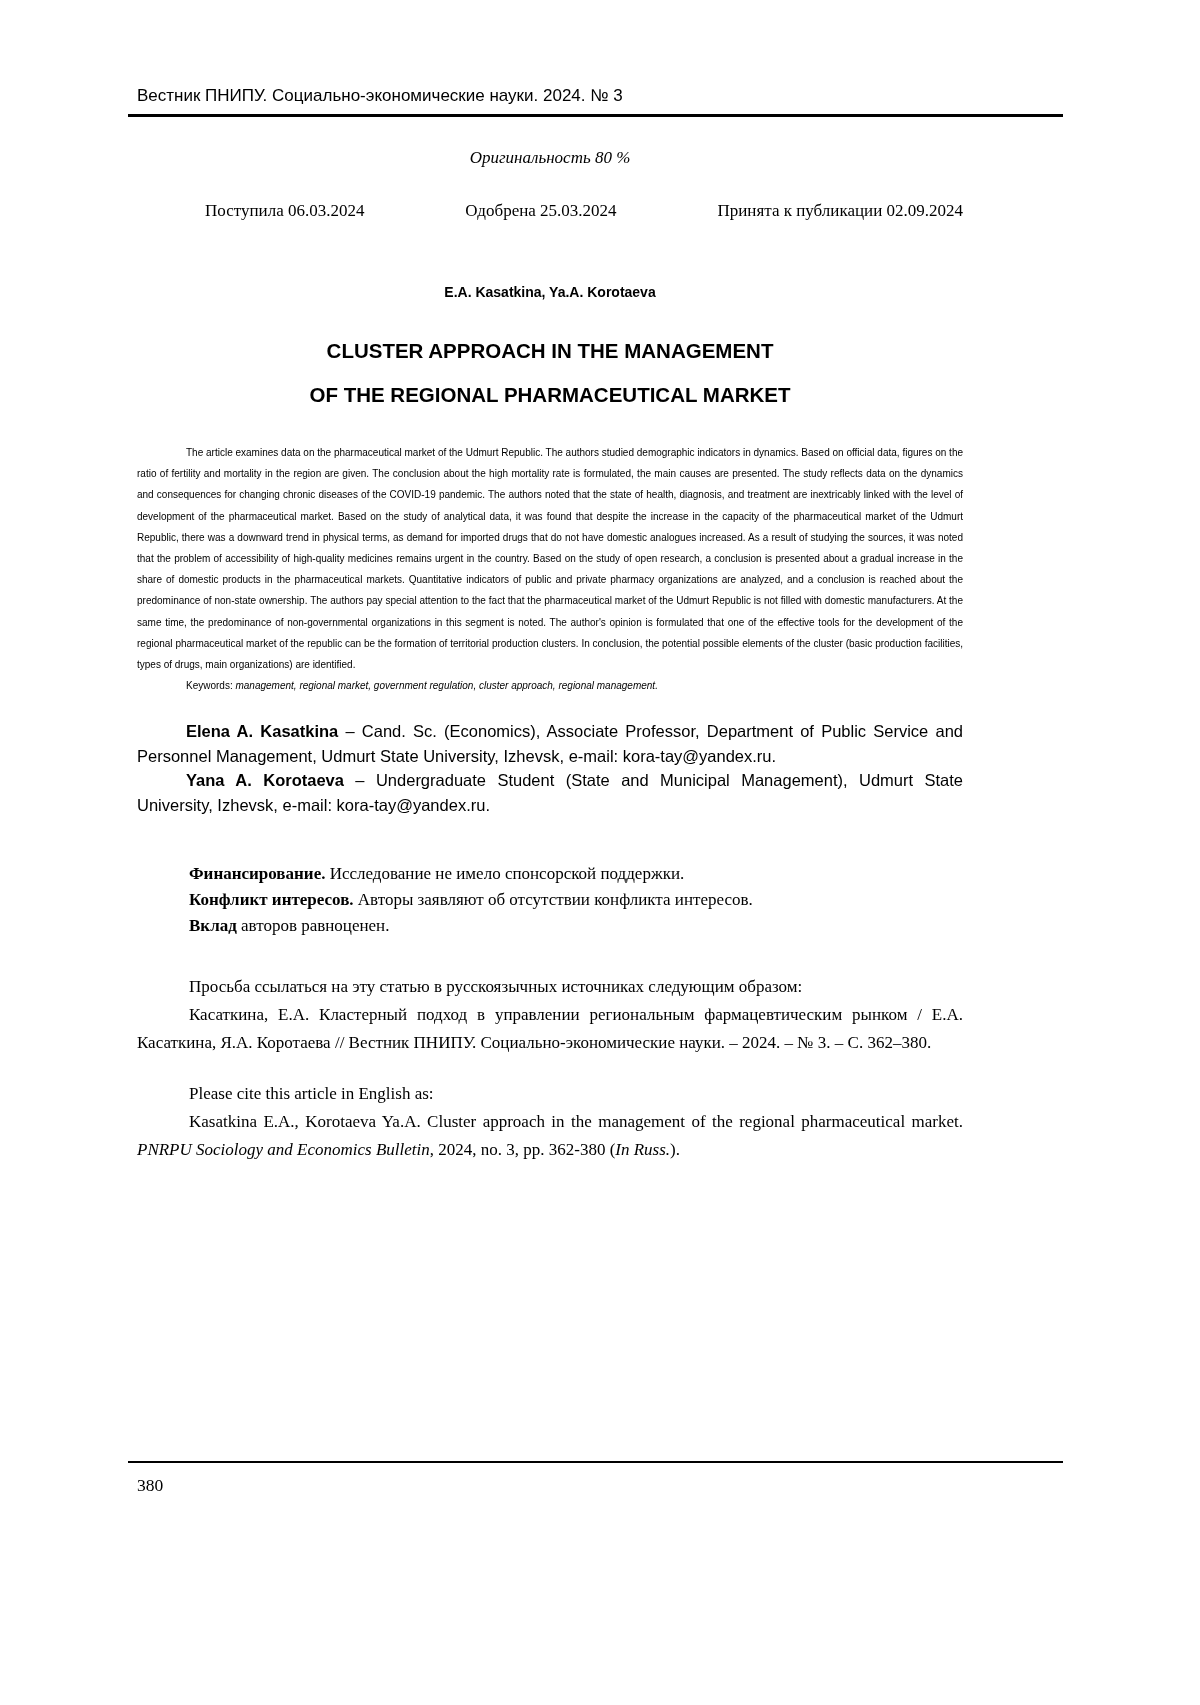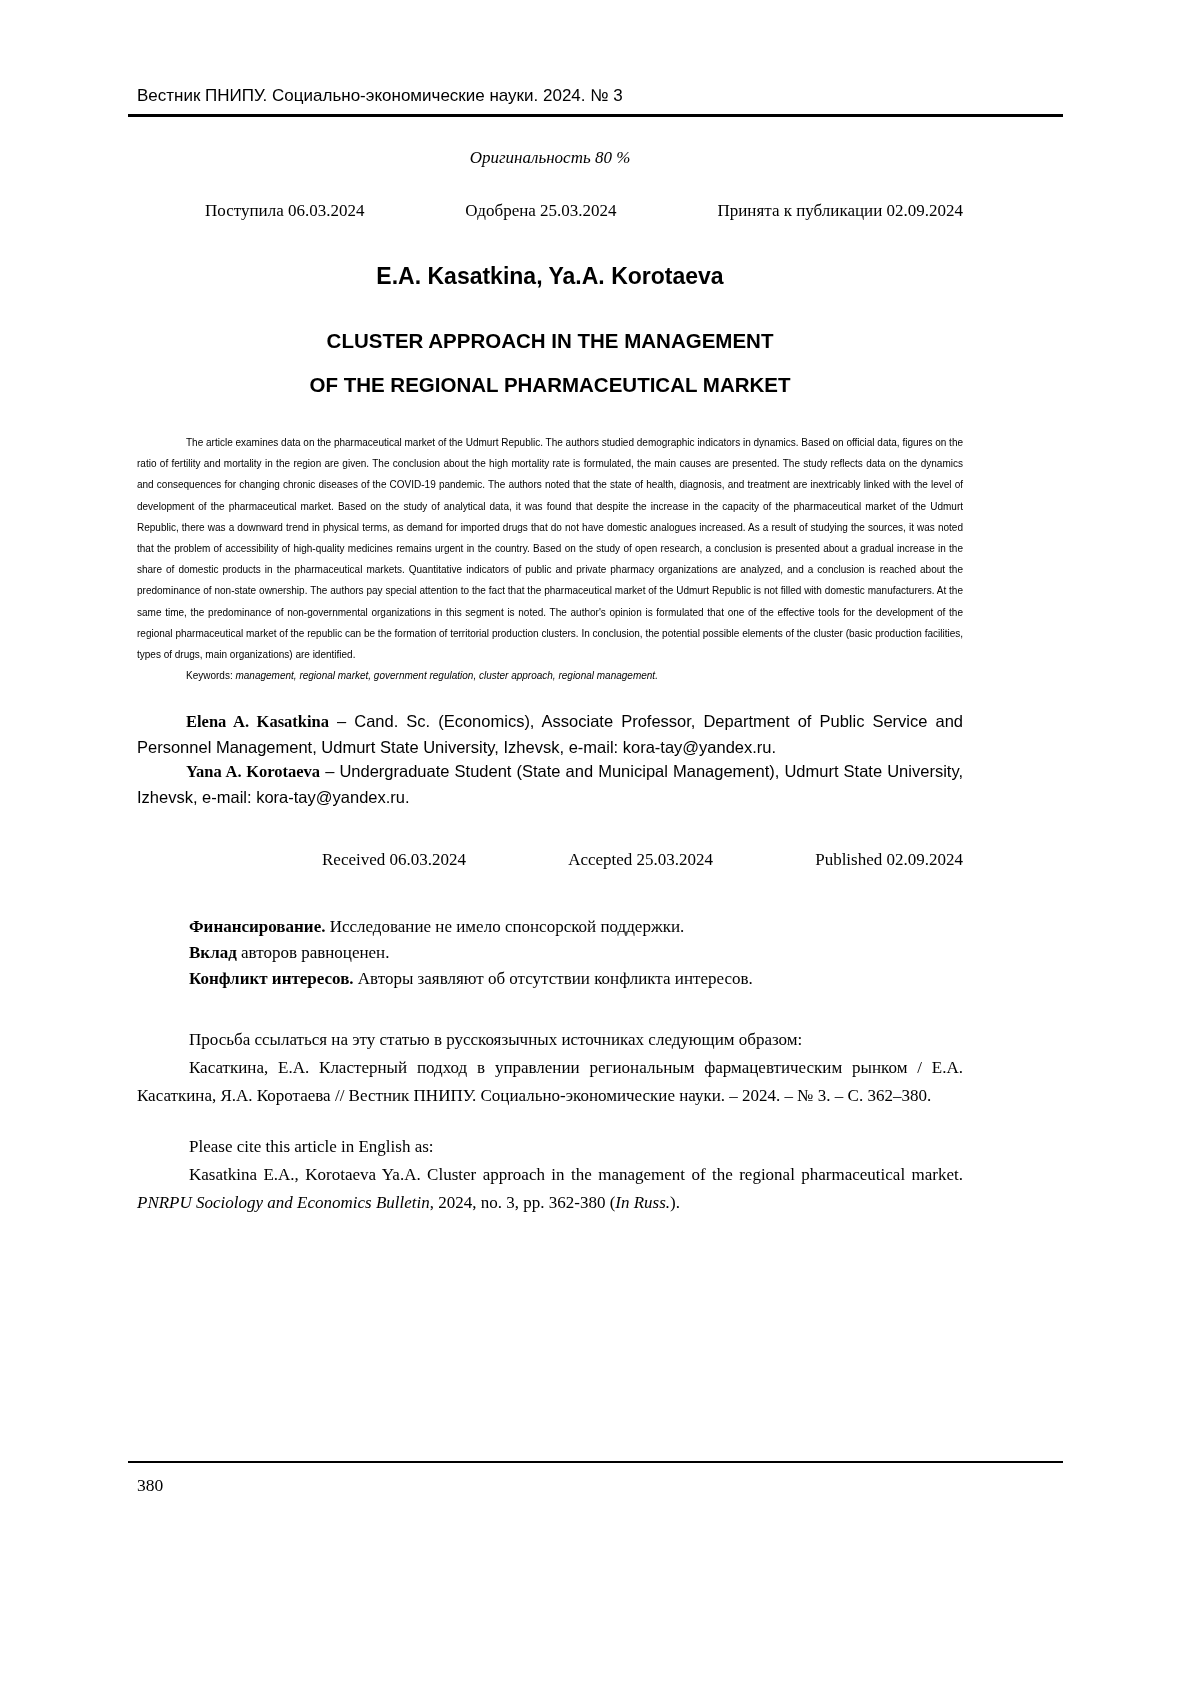--- a/index.html
+++ b/index.html
@@ -30,24 +30,24 @@
   }
 
   .dates-row {
     display:flex; justify-content:space-between;
     font-size:17px;
   }
   .dates-ru { margin-top:33px; padding-left:68px; }
   .dates-en { margin-top:41px; padding-left:185px; }
 
   .authors {
-    margin-top:42px;
+    margin-top:63px;
     text-align:center;
     font-family:"Liberation Sans", sans-serif;
-    font-weight:bold; font-size:23px;
+    font-weight:bold; font-size:14px;
   }
 
   .title { margin-top:37px; text-align:center; }
   .title div {
     font-family:"Liberation Sans", sans-serif;
     font-weight:bold; font-size:20.5px; line-height:28px;
   }
   .title div + div { margin-top:16px; }
 
   .abstract-block {
@@ -59,21 +59,21 @@
   .abstract-block p { text-indent:49px; }
   .keywords-text { font-style:italic; }
 
   .bios {
     margin-top:23px;
     font-family:"Liberation Sans", sans-serif;
     font-size:16.5px; line-height:24.5px;
     text-align:justify;
   }
   .bios p { text-indent:49px; }
-  .bio-name { font-weight:bold;font-family:Liberation Serif, serif; }
+  .bio-name { font-weight:bold; }
 
   .notes {
     margin-top:44px;
     font-size:17px; line-height:26px;
   }
   .notes p { text-indent:52px; }
   .note-label { font-weight:bold; }
 
   .citation {
     font-size:17px; line-height:28px;
@@ -120,30 +120,25 @@
     <div class="abstract-block">
       <p>The article examines data on the pharmaceutical market of the Udmurt Republic. The authors studied demographic indicators in dynamics. Based on official data, figures on the ratio of fertility and mortality in the region are given. The conclusion about the high mortality rate is formulated, the main causes are presented. The study reflects data on the dynamics and consequences for changing chronic diseases of the COVID-19 pandemic. The authors noted that the state of health, diagnosis, and treatment are inextricably linked with the level of development of the pharmaceutical market. Based on the study of analytical data, it was found that despite the increase in the capacity of the pharmaceutical market of the Udmurt Republic, there was a downward trend in physical terms, as demand for imported drugs that do not have domestic analogues increased. As a result of studying the sources, it was noted that the problem of accessibility of high-quality medicines remains urgent in the country. Based on the study of open research, a conclusion is presented about a gradual increase in the share of domestic products in the pharmaceutical markets. Quantitative indicators of public and private pharmacy organizations are analyzed, and a conclusion is reached about the predominance of non-state ownership. The authors pay special attention to the fact that the pharmaceutical market of the Udmurt Republic is not filled with domestic manufacturers. At the same time, the predominance of non-governmental organizations in this segment is noted. The author's opinion is formulated that one of the effective tools for the development of the regional pharmaceutical market of the republic can be the formation of territorial production clusters. In conclusion, the potential possible elements of the cluster (basic production facilities, types of drugs, main organizations) are identified.</p>
       <p><span class="keywords-label">Keywords: </span><span class="keywords-text">management, regional market, government regulation, cluster approach, regional management.</span></p>
     </div>
 
     <div class="bios">
       <p><span class="bio-name">Elena A. Kasatkina</span><span> – Cand. Sc. (Economics), Associate Professor, Department of Public Service and Personnel Management, Udmurt State University, Izhevsk, e-mail: kora-tay@yandex.ru.</span></p>
       <p><span class="bio-name">Yana A. Korotaeva</span><span> – Undergraduate Student (State and Municipal Management), Udmurt State University, Izhevsk, e-mail: kora-tay@yandex.ru.</span></p>
     </div>
 
-    <div class="dates-row dates-en">
-      <span>Received 06.03.2024</span>
-      <span>Accepted 25.03.2024</span>
-      <span>Published 02.09.2024</span>
-    </div>
 
     <div class="notes">
       <p><span class="note-label">Финансирование.</span><span> Исследование не имело спонсорской поддержки.</span></p>
+      <p><span class="note-label">Конфликт интересов.</span><span> Авторы заявляют об отсутствии конфликта интересов.</span></p>
       <p><span class="note-label">Вклад</span><span> авторов равноценен.</span></p>
-      <p><span class="note-label">Конфликт интересов.</span><span> Авторы заявляют об отсутствии конфликта интересов.</span></p>
     </div>
 
     <div class="citation cite-ru-intro">
       <p>Просьба ссылаться на эту статью в русскоязычных источниках следующим образом:</p>
       <p>Касаткина, Е.А. Кластерный подход в управлении региональным фармацевтическим рынком / Е.А. Касаткина, Я.А. Коротаева // Вестник ПНИПУ. Социально-экономические науки. – 2024. – № 3. – С. 362–380.</p>
     </div>
 
     <div class="citation cite-en-intro">
       <p>Please cite this article in English as:</p>
       <p><span>Kasatkina E.A., Korotaeva Ya.A. Cluster approach in the management of the regional pharmaceutical market. </span><span class="journal-italic">PNRPU Sociology and Economics Bulletin</span><span>, 2024, no. 3, pp. 362-380 (</span><span class="journal-italic">In Russ.</span><span>).</span></p>

